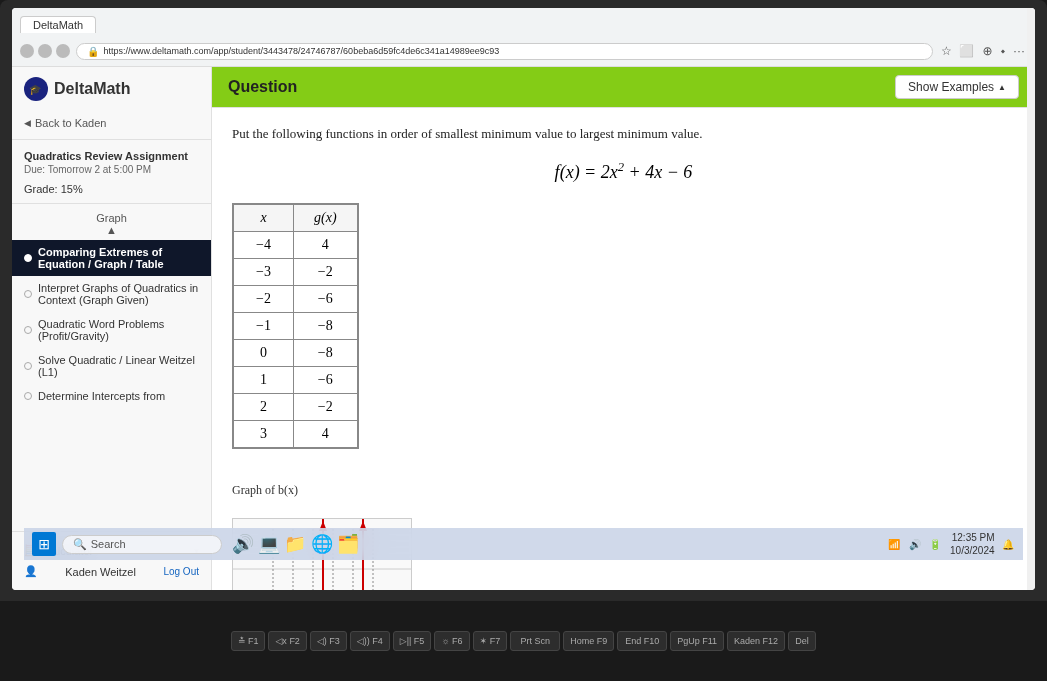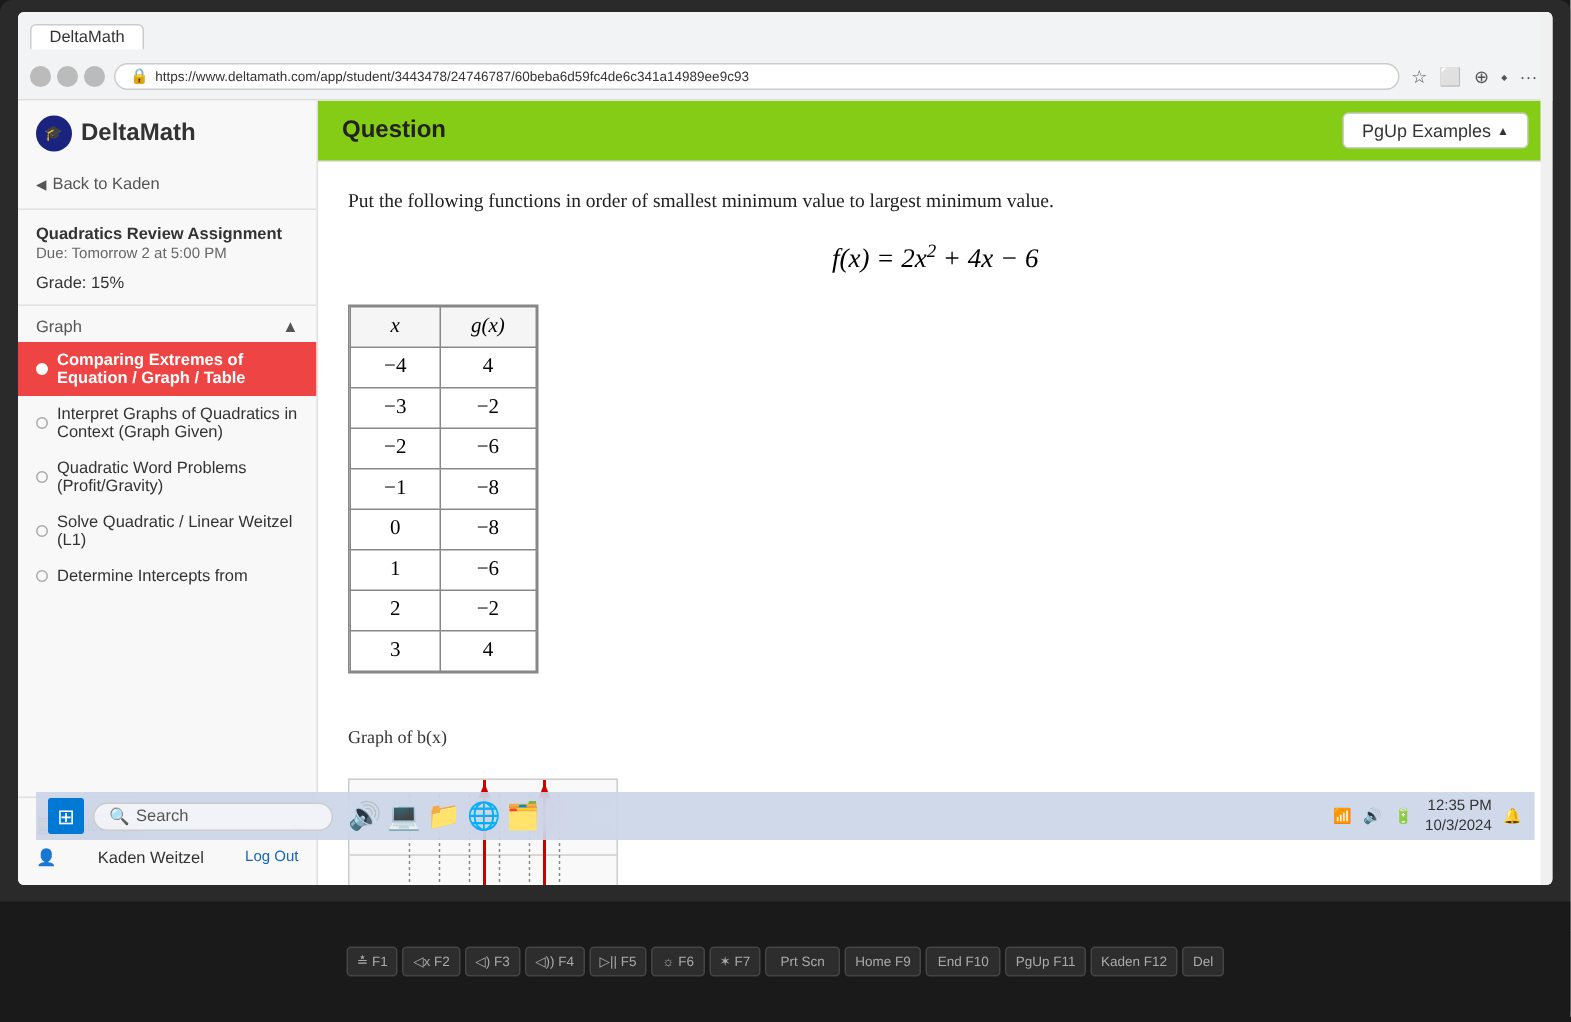--- a/index.html
+++ b/index.html
@@ -189,34 +189,35 @@
       margin: 4px 0;
     }
 
     .sidebar-section {
       padding: 4px 12px;
       font-size: 11px;
       color: #555;
       display: flex;
       justify-content: space-between;
       align-items: center;
+      flex-direction: column;
     }
 
     .sidebar-item {
       padding: 6px 12px;
       font-size: 11px;
       color: #333;
       cursor: pointer;
       display: flex;
       align-items: center;
       gap: 6px;
     }
 
     .sidebar-item.active {
-      background: #ef4444;
+      background: #0f172a;
       color: white;
       font-weight: bold;
     }
 
     .sidebar-item-dot {
       width: 8px; height: 8px;
       border-radius: 50%;
       border: 1px solid #aaa;
       flex-shrink: 0;
     }
@@ -568,21 +569,21 @@
             <span>👤</span>
             <span>Kaden Weitzel</span>
             <span class="sidebar-logout">Log Out</span>
           </div>
         </div>
       </div>
 
       <div class="main-content">
         <div class="main-header">
           <span class="main-header-title">Question</span>
-          <button class="show-examples-btn">PgUp Examples</button>
+          <button class="show-examples-btn">Show Examples</button>
         </div>
 
         <div class="main-body">
           <div class="question-text">Put the following functions in order of smallest minimum value to largest minimum value.</div>
 
           <div class="function-display">
             <span class="math">
               <i>f</i>(<i>x</i>) = 2<i>x</i><sup>2</sup> + 4<i>x</i> − 6
             </span>
           </div>

